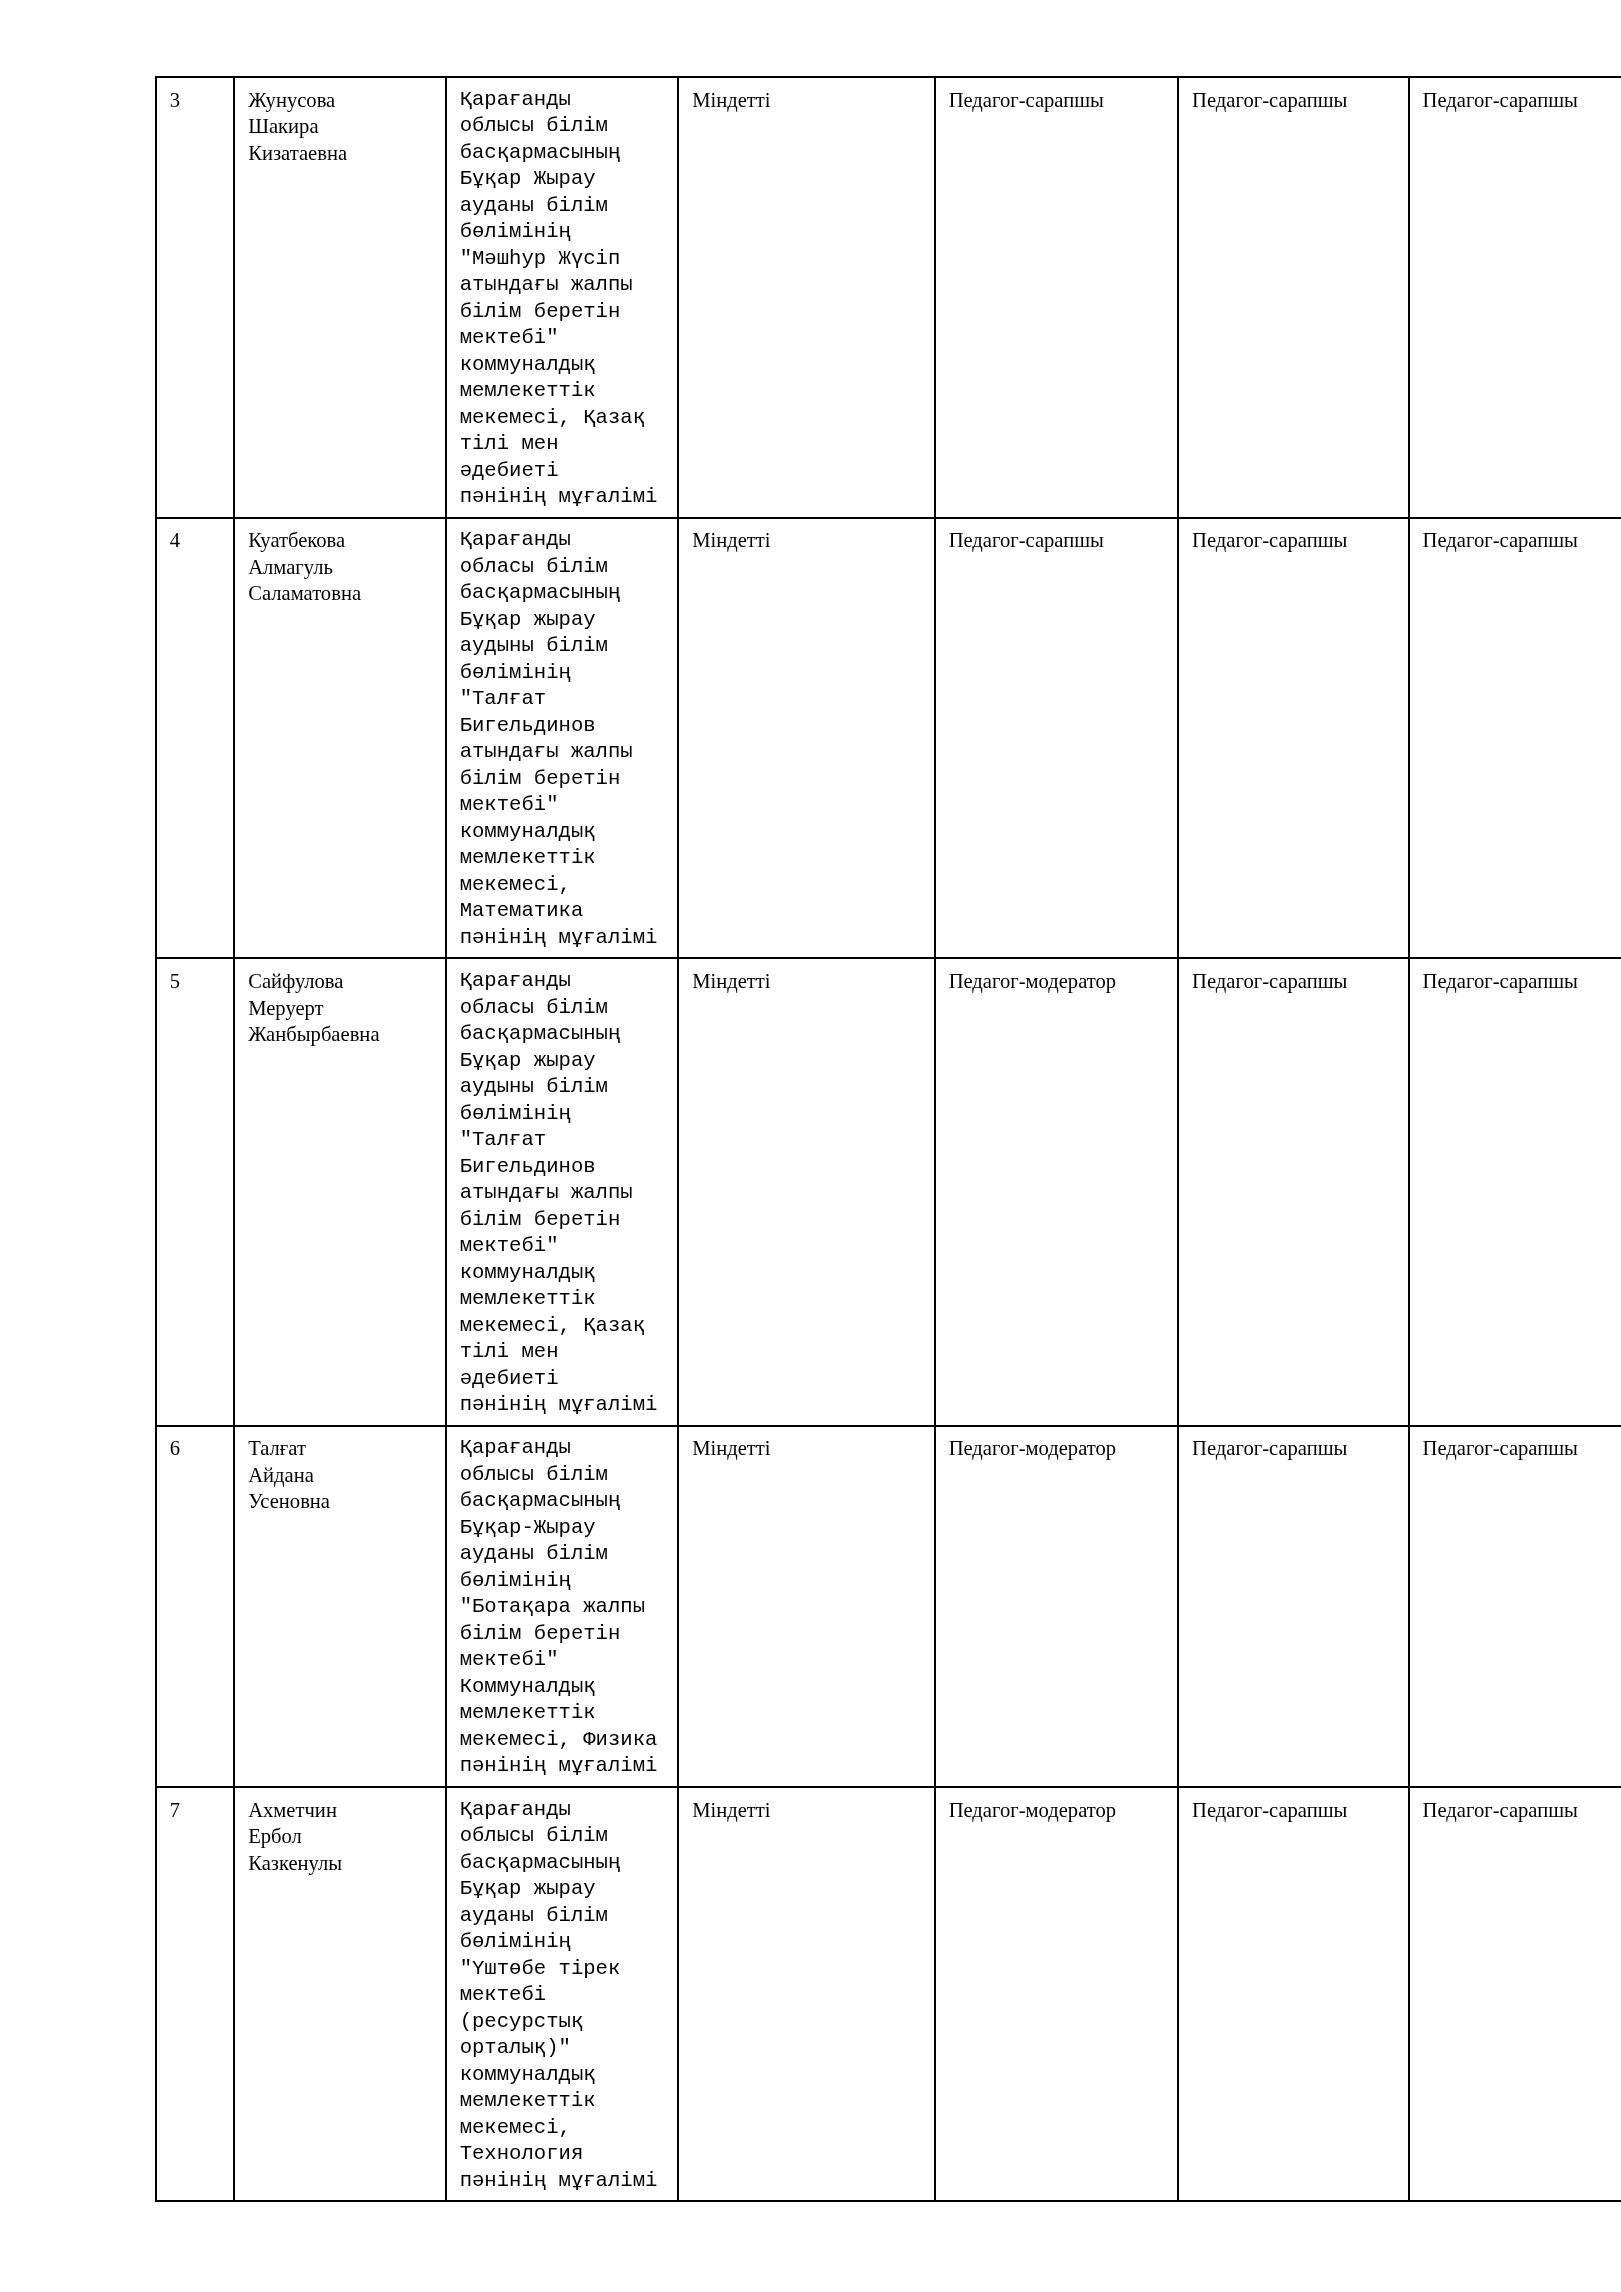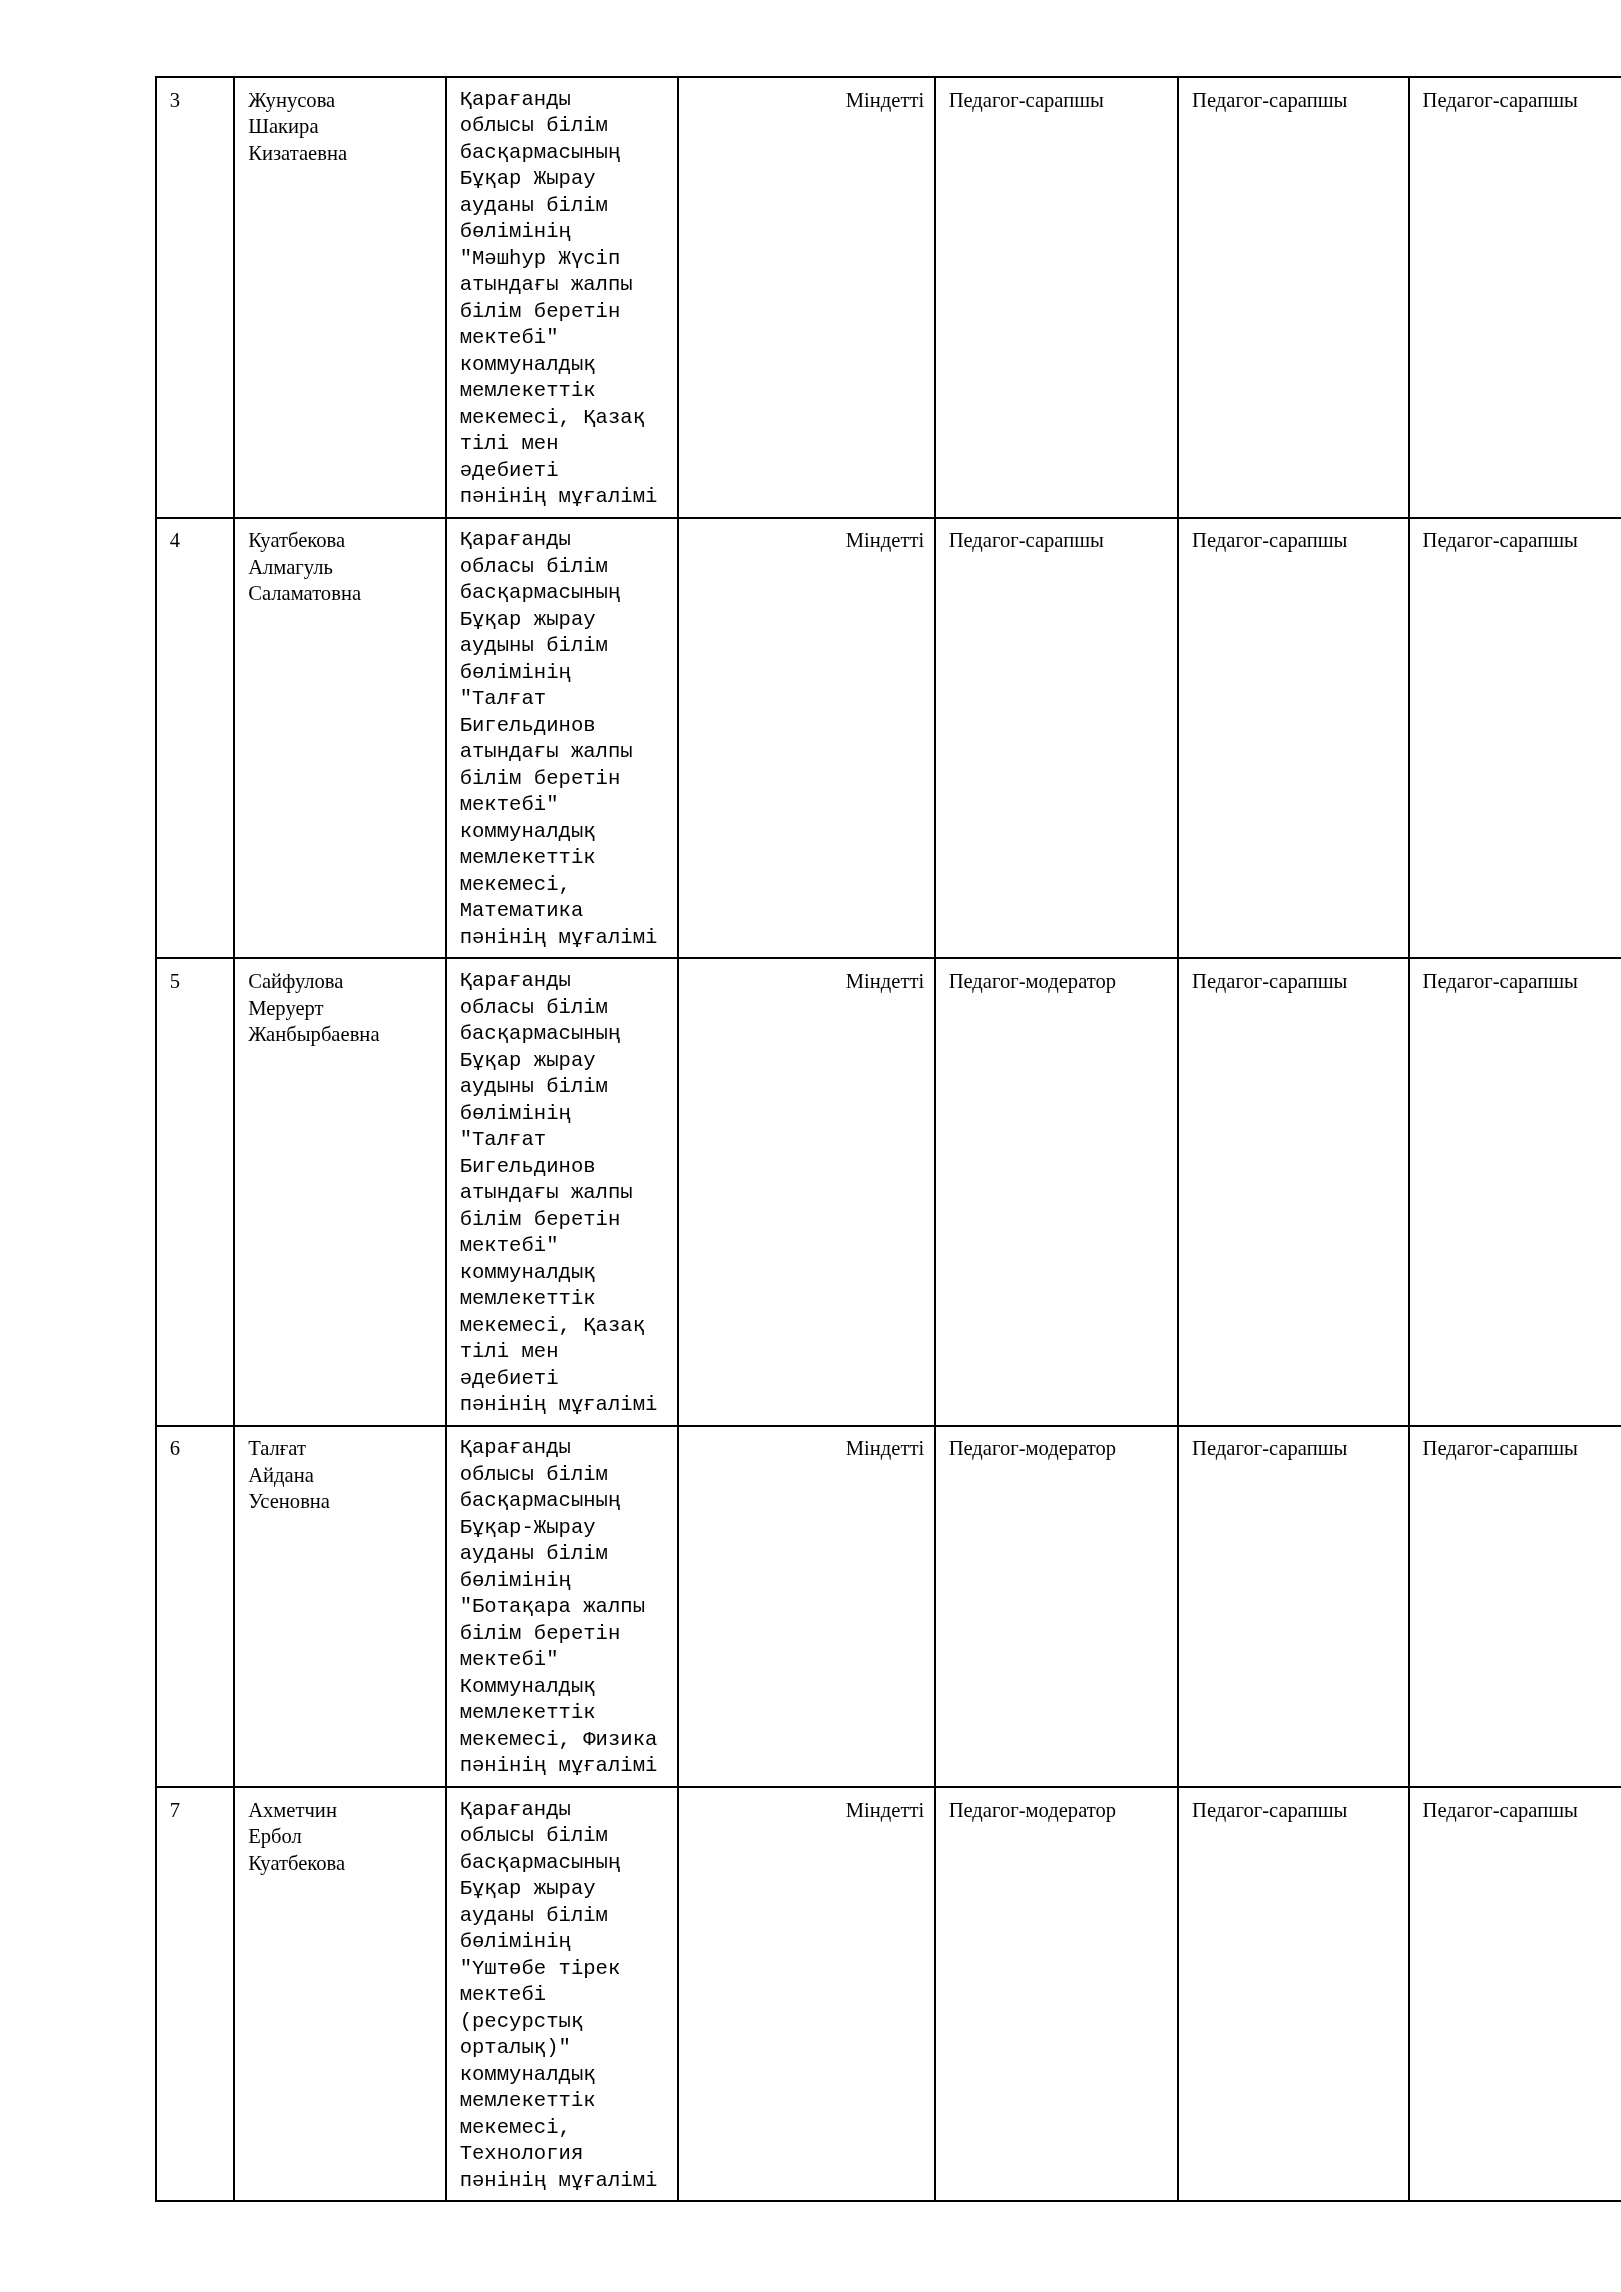--- a/index.html
+++ b/index.html
@@ -27,21 +27,21 @@
     border: 2px solid #000000;
     vertical-align: top;
     padding: 8.8px 9.8px 5.9px 12.7px;
     font-size: 20.6px;
     line-height: 26.5px;
     overflow: hidden;
   }
   td.cell-num    { width: 54px;  }
   td.cell-name   { width: 187px; white-space: pre-line; }
   td.cell-org    { width: 208px; white-space: pre-line; font-family: Liberation Mono, monospace; }
-  td.cell-status { width: 232px; text-align: right; }
+  td.cell-status { width: 232px; }
   td.cell-role1  { width: 219px; }
   td.cell-role2  { width: 206px; }
   td.cell-role3  { width: 207px; }
   tr.row-3 { height: 406px; }
   tr.row-4 { height: 410px; }
   tr.row-5 { height: 408px; }
   tr.row-6 { height: 360px; }
   tr.row-7 { height: 402px; }
 </style>
 </head>
@@ -150,21 +150,21 @@
         <td class="cell-status">Міндетті</td>
         <td class="cell-role1">Педагог-модератор</td>
         <td class="cell-role2">Педагог-сарапшы</td>
         <td class="cell-role3">Педагог-сарапшы</td>
       </tr>
 
       <tr class="row-7">
         <td class="cell-num">7</td>
         <td class="cell-name">Ахметчин
 Ербол
-Куатбекова</td>
+Казкенулы</td>
         <td class="cell-org">Қарағанды
 облысы білім
 басқармасының
 Бұқар жырау
 ауданы білім
 бөлімінің
 "Үштөбе тірек
 мектебі
 (ресурстық
 орталық)"

